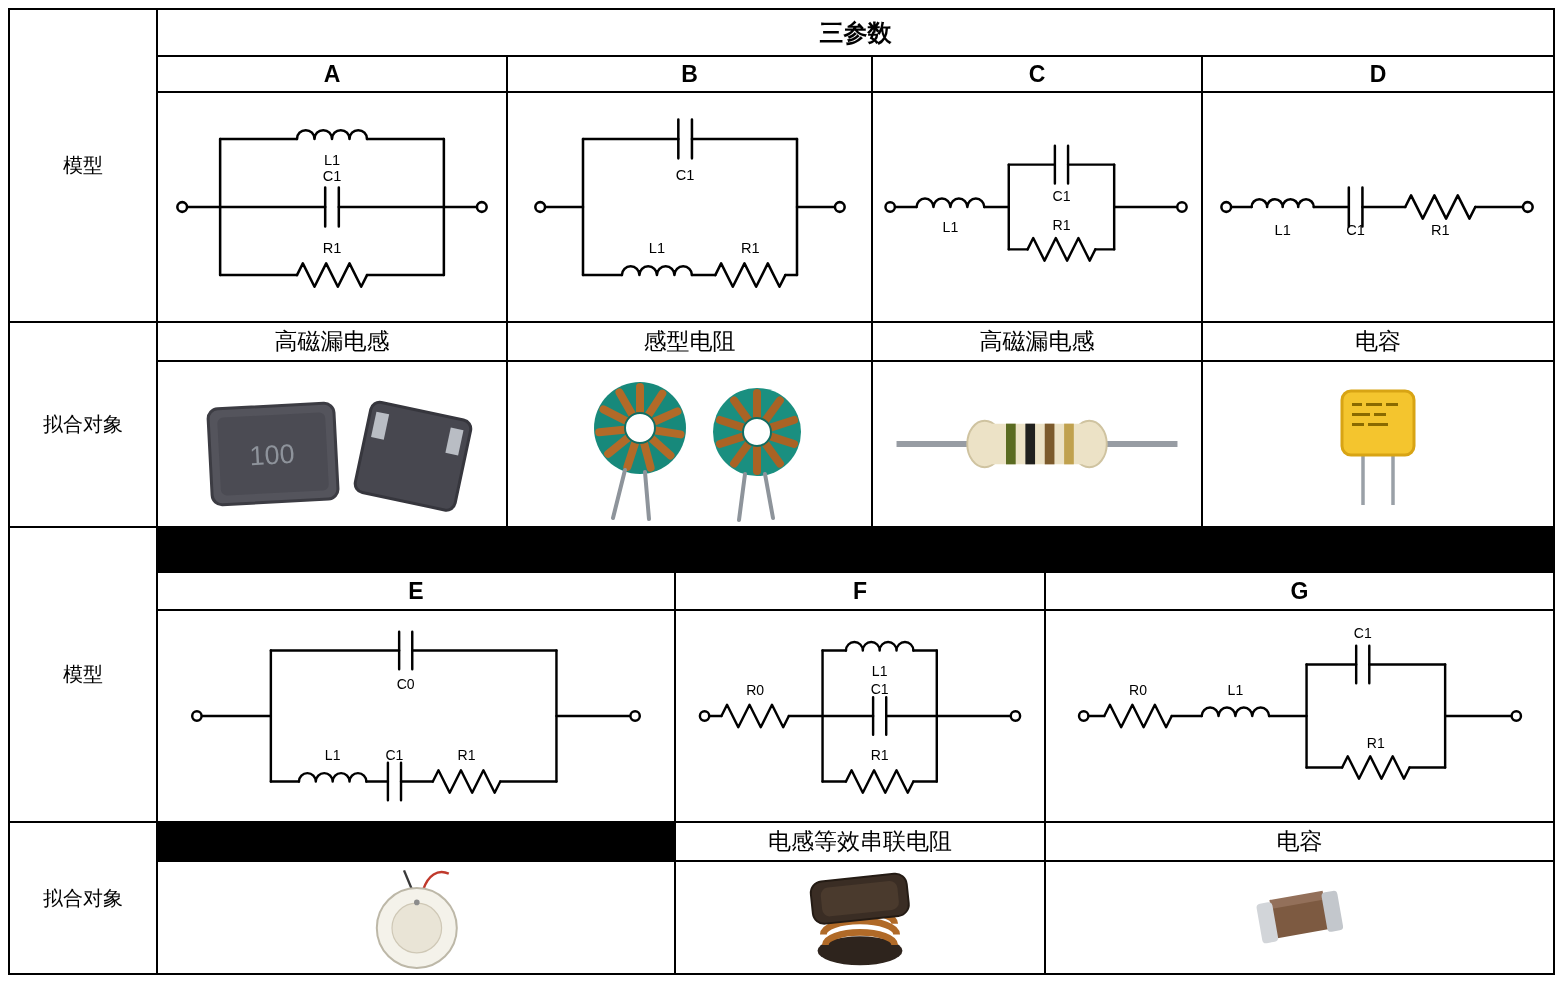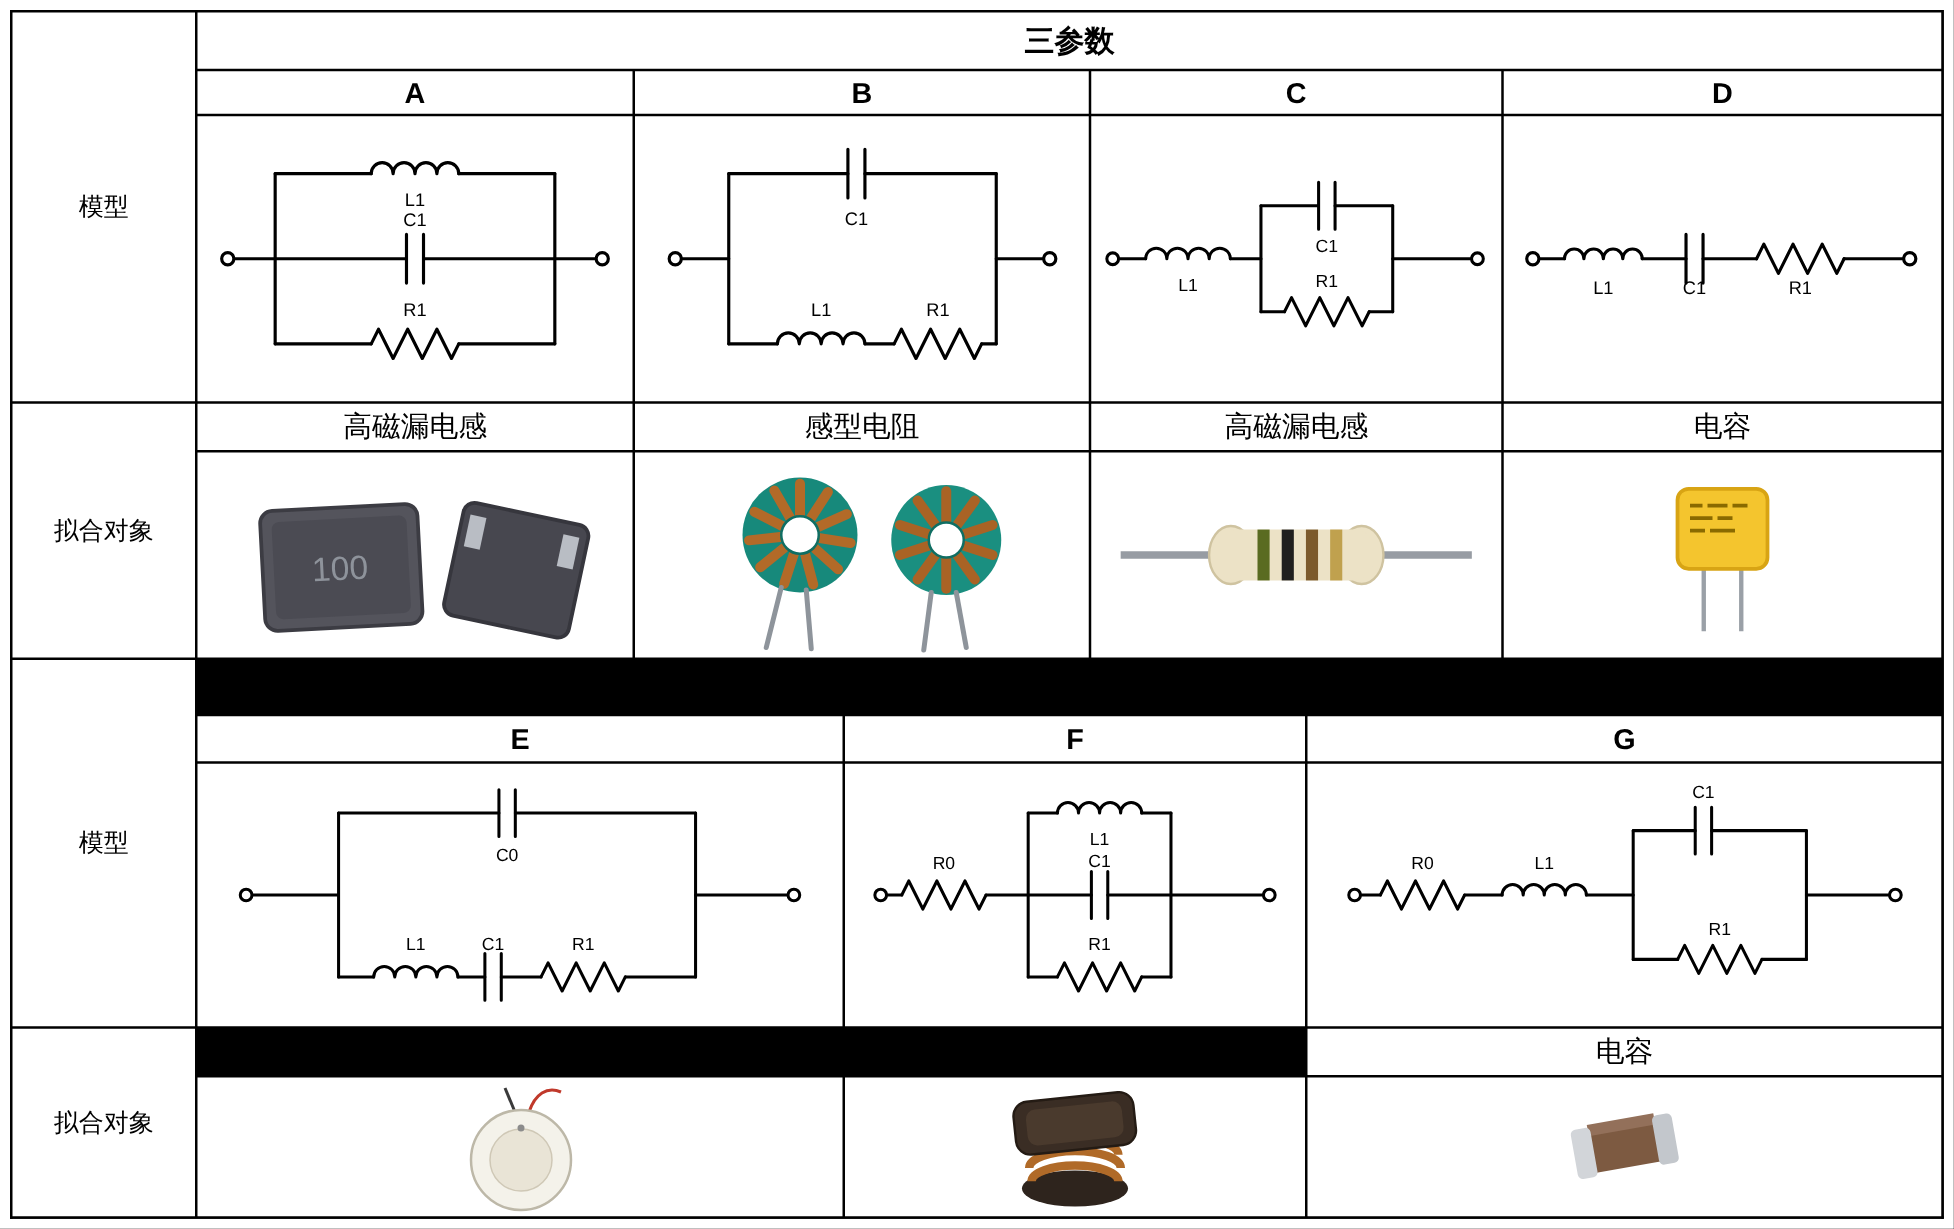--- a/index.html
+++ b/index.html
@@ -304,20 +304,21 @@
         <circle class="term" cx="476" cy="110" r="5"></circle>
         <text x="72" y="88">R0</text>
         <text x="176" y="88">L1</text>
         <text x="312" y="27">C1</text>
         <text x="326" y="144">R1</text>
       </svg>
     </div>
 
     <div class="cell rowlabel b-lbl-object">拟合对象</div>
 
+    <div class="cell objname" style="grid-area:4/3/5/4">电感等效串联电阻</div>
     <div class="cell objname" style="grid-area:4/4/5/5">电容</div>
 
     <div class="cell" style="grid-area:5/2/6/3">
       <svg width="150" height="108" viewBox="0 0 150 135">
         <g>
           <line x1="70" y1="32" x2="60" y2="8" stroke="#3a3a3a" stroke-width="3"></line>
           <path d="M84,32 C90,14 102,6 116,12" stroke="#c0392b" stroke-width="3" fill="none"></path>
           <circle cx="76" cy="80" r="50" fill="#f4f2ea" stroke="#bdb8a8" stroke-width="2.5"></circle>
           <circle cx="76" cy="80" r="31" fill="#e9e4d6" stroke="#cfc8b6" stroke-width="1.5"></circle>
           <circle cx="76" cy="48" r="3.5" fill="#8c8c8c"></circle>

